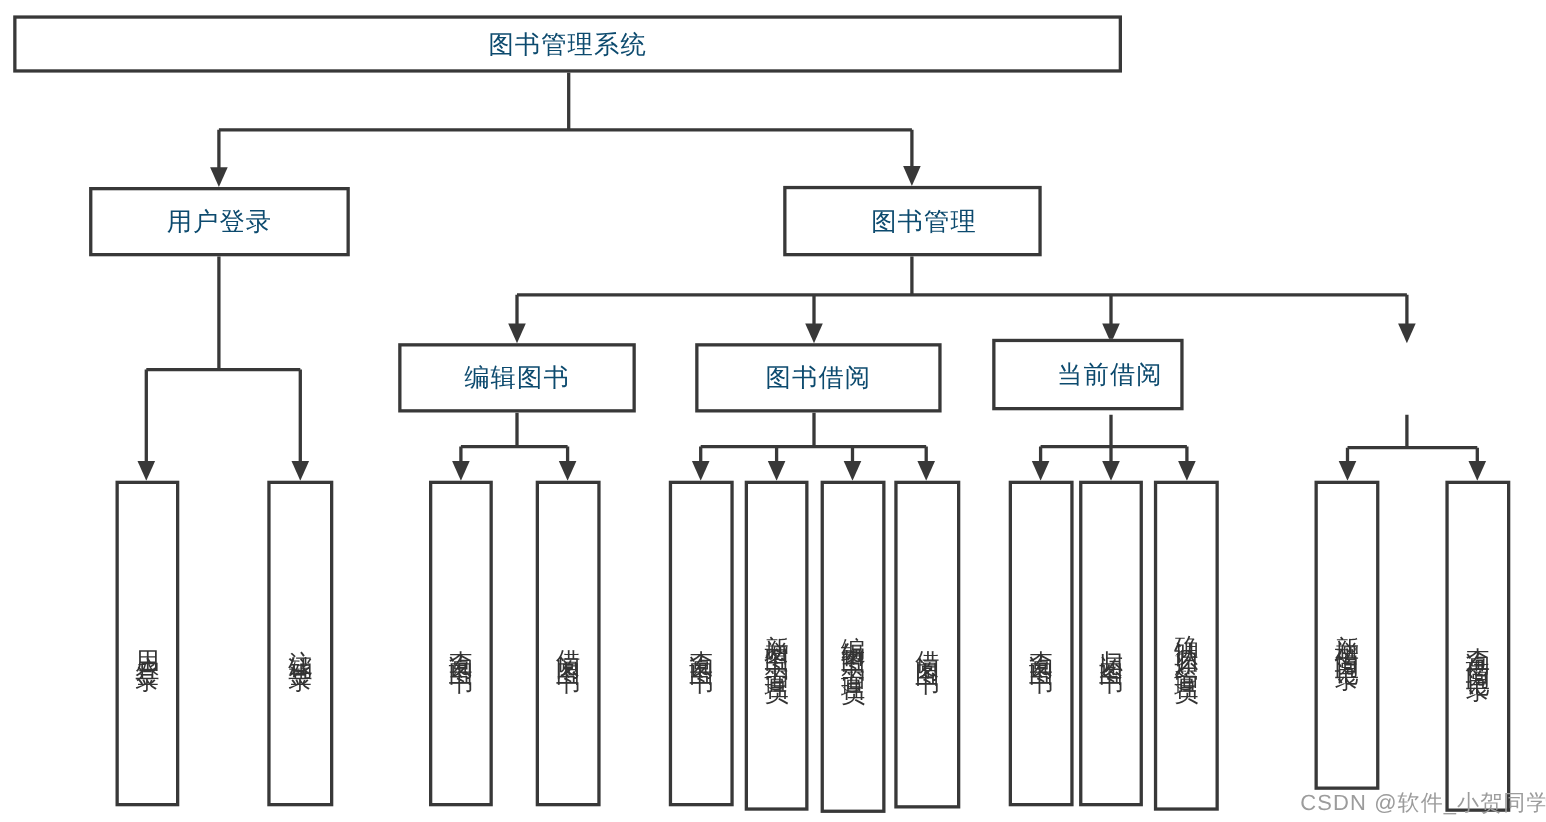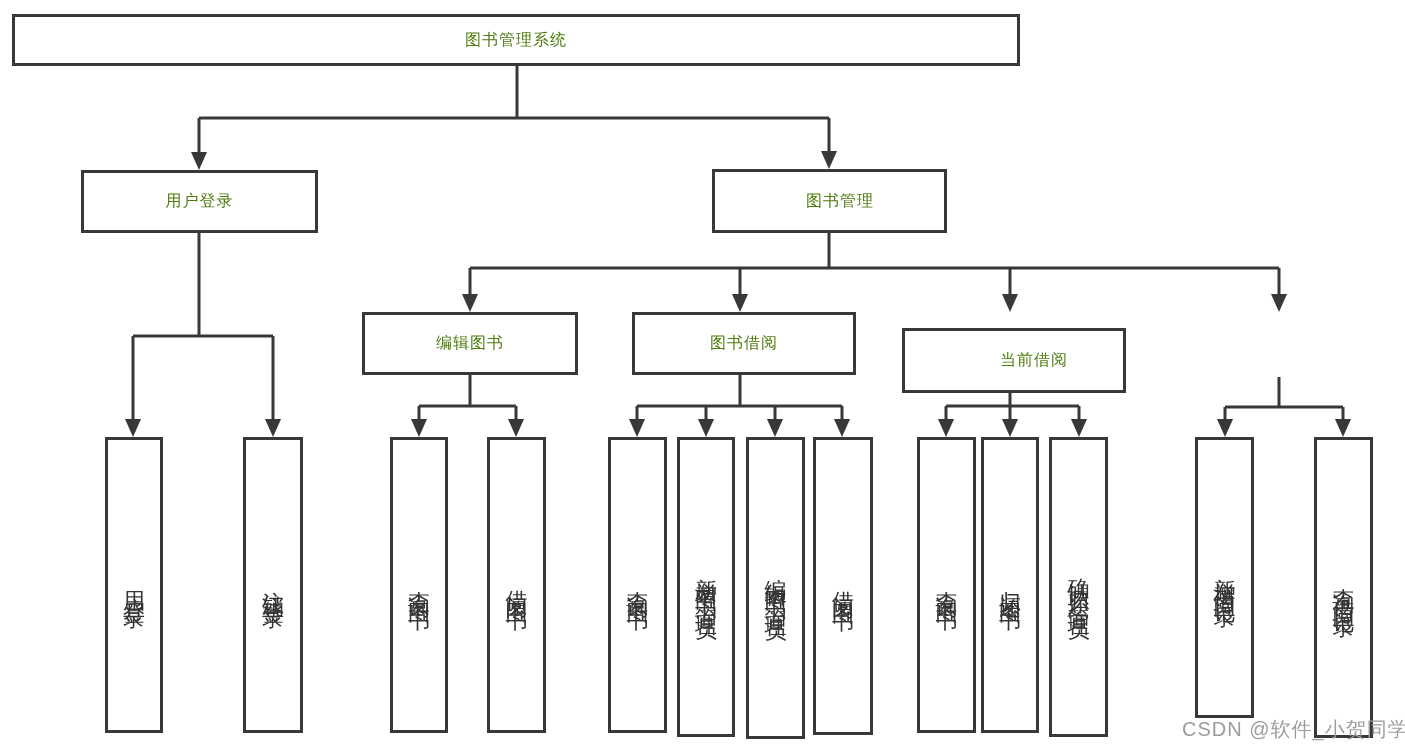--- a/index.html
+++ b/index.html
@@ -25,22 +25,22 @@
     position: absolute;
     box-sizing: border-box;
     border: 3px solid #383838;
     background: #ffffff;
     display: flex;
     align-items: center;
     justify-content: center;
     z-index: 2;
   }
   .h-label {
-    font-size: 16px;
-    color: #4d7c0f;
+    font-size: 23px;
+    color: #0c4a6e;
     letter-spacing: 1px;
     white-space: nowrap;
   }
   .v-label {
     writing-mode: vertical-rl;
     font-size: 22px;
     color: #333333;
     letter-spacing: 6px;
     line-height: 1;
     white-space: nowrap;
@@ -111,21 +111,21 @@
   <div class="node" style="left:712px;top:169px;width:235px;height:64px;padding-left:21px;">
     <span class="h-label">图书管理</span>
   </div>
 
   <div class="node" style="left:362px;top:312px;width:216px;height:63px;">
     <span class="h-label">编辑图书</span>
   </div>
   <div class="node" style="left:632px;top:312px;width:224px;height:63px;">
     <span class="h-label">图书借阅</span>
   </div>
-  <div class="node" style="left:902px;top:328px;width:224px;height:65px;padding-left:40px;">
+  <div class="node" style="left:902px;top:308px;width:174px;height:65px;padding-left:40px;">
     <span class="h-label">当前借阅</span>
   </div>
 
   <div class="node" style="left:105px;top:437px;width:58px;height:296px;">
     <span class="v-label">用户登录</span>
   </div>
   <div class="node" style="left:243px;top:437px;width:60px;height:296px;">
     <span class="v-label">注销登录</span>
   </div>
 

